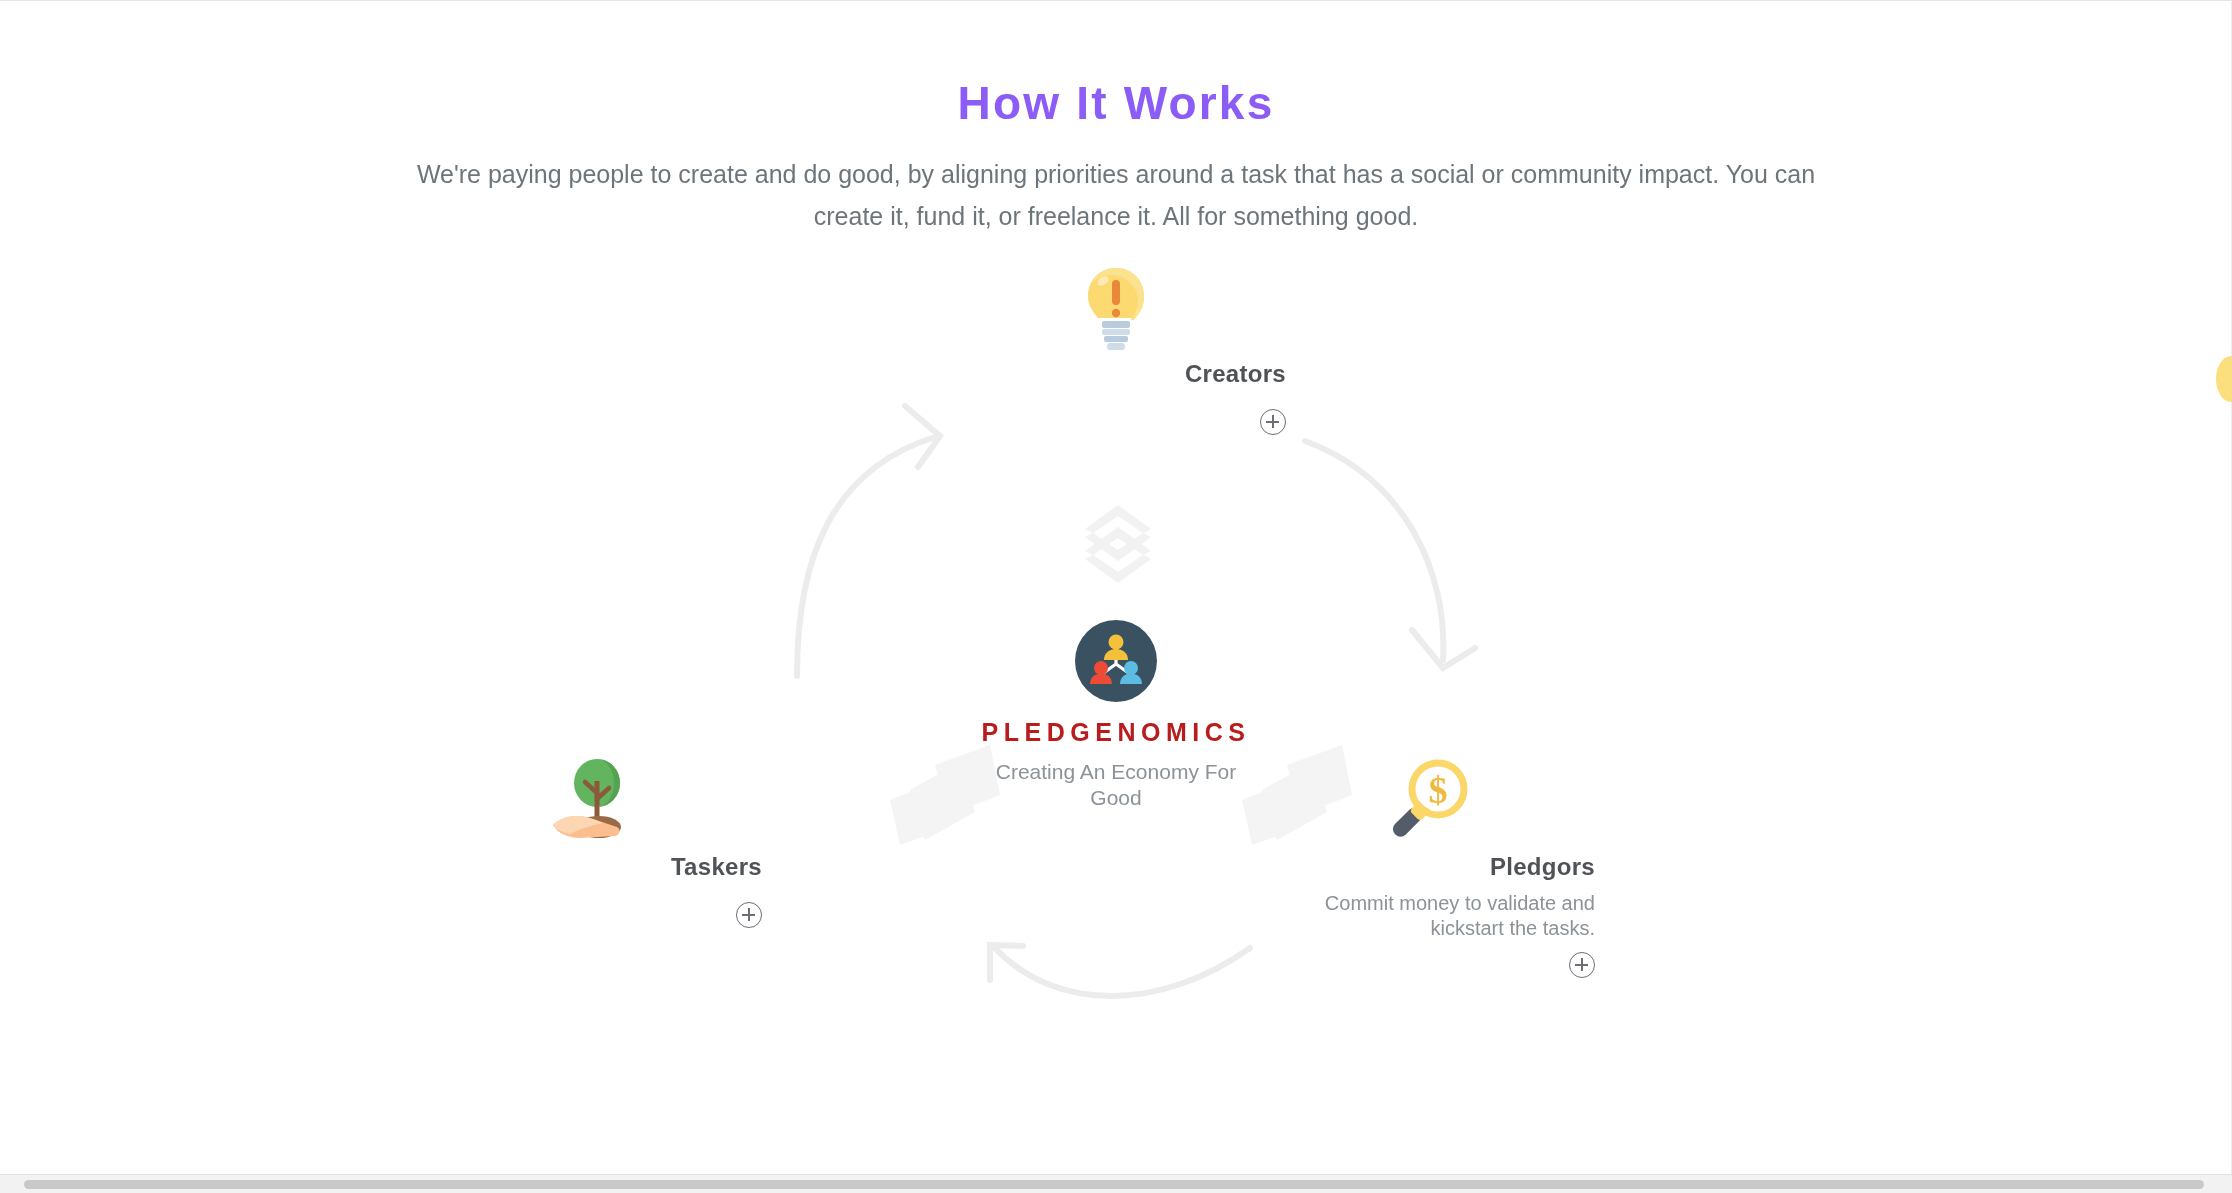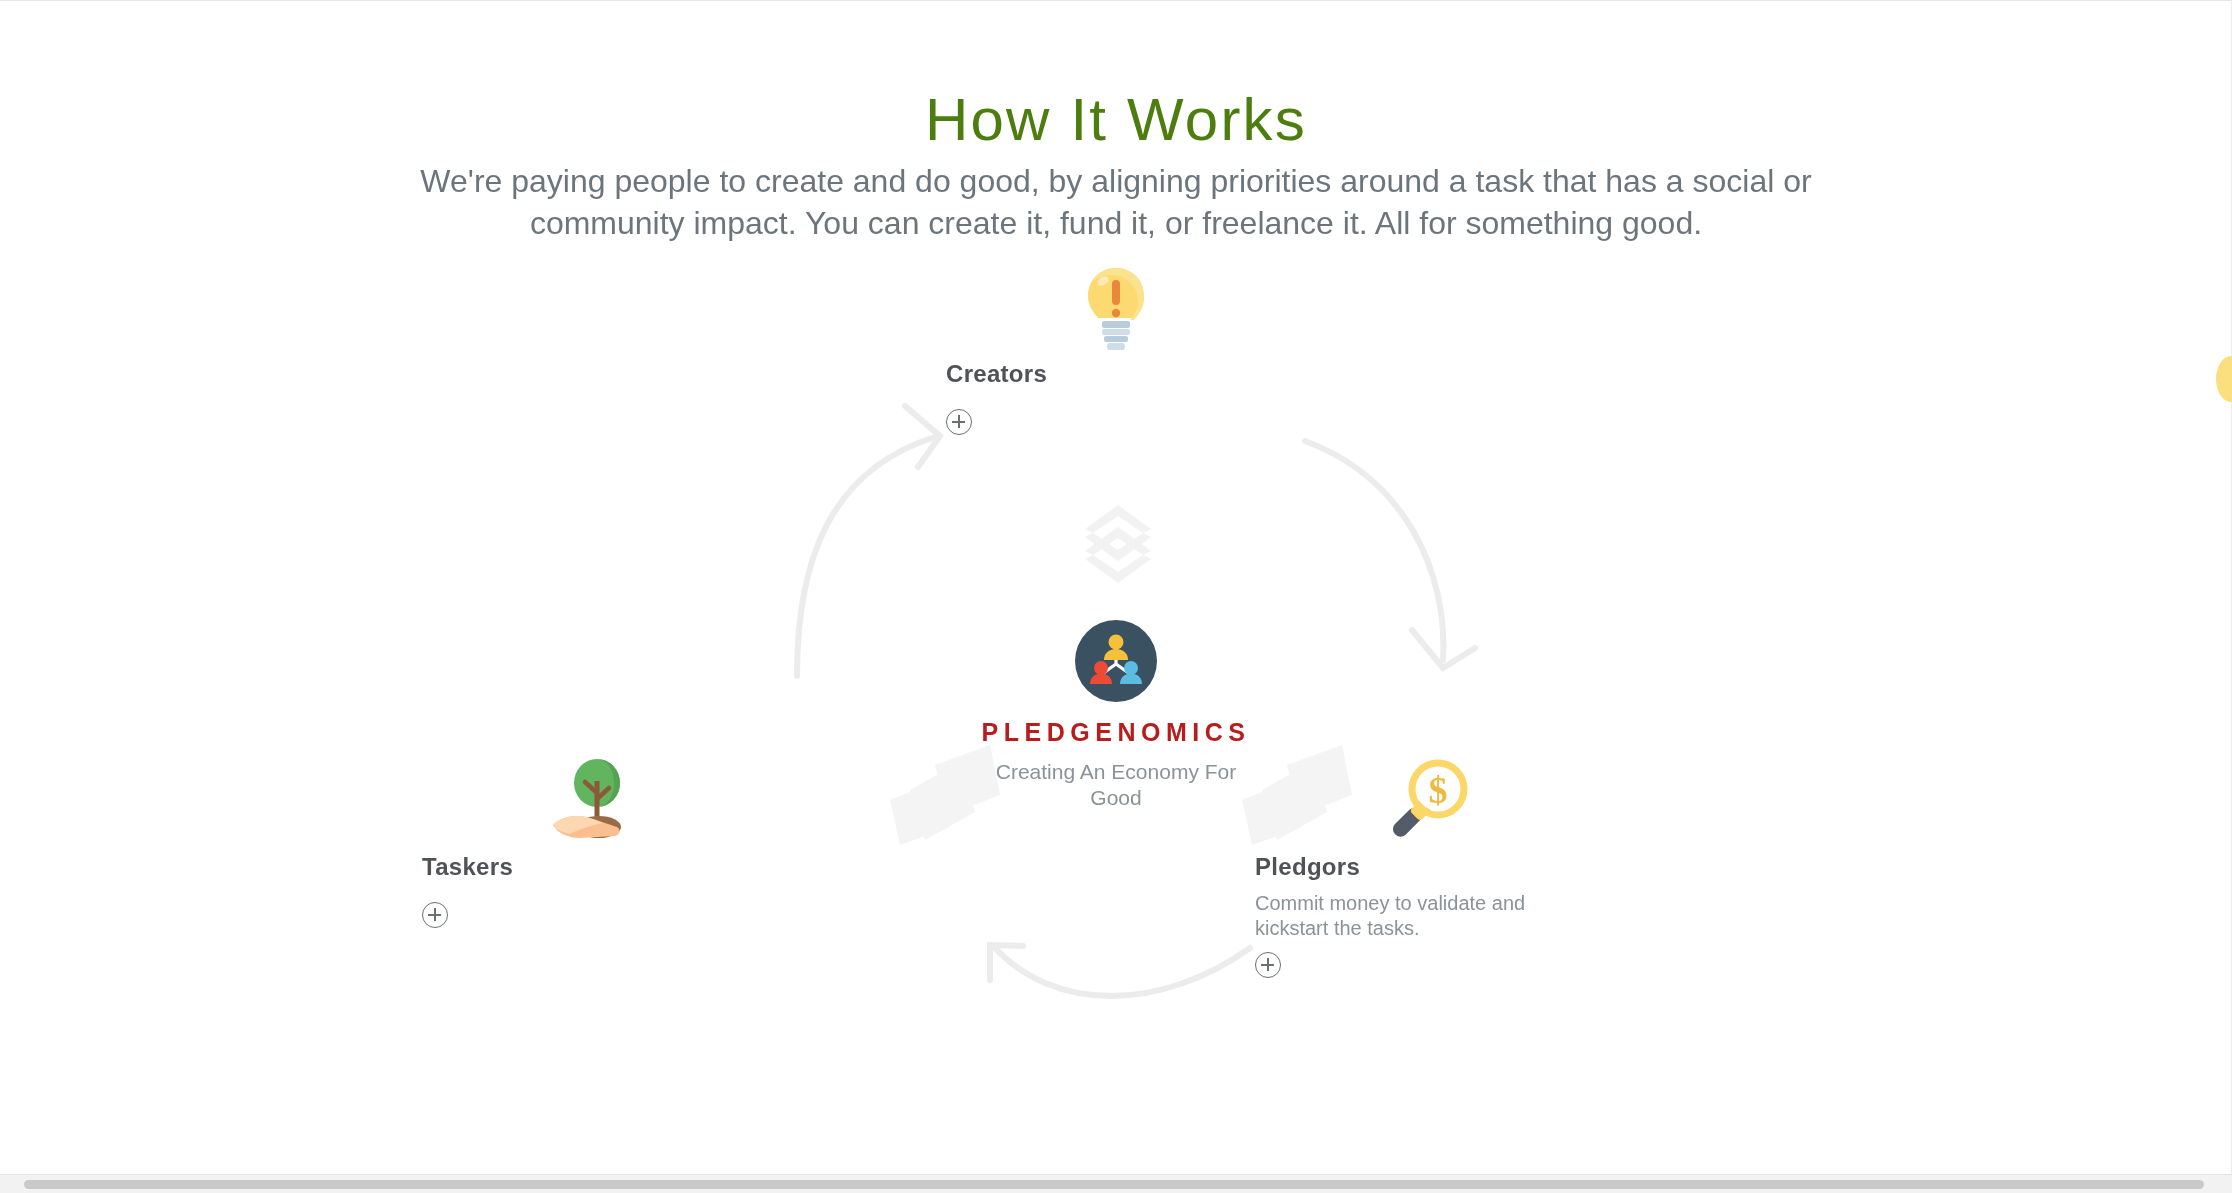--- a/index.html
+++ b/index.html
@@ -41,32 +41,32 @@
     background: #c9c9c9;
     border-radius: 5px;
   }
 
   
   .page-title {
     position: absolute;
     top: 45px; left: 0;
     width: 2232px;
     text-align: center;
-    font-size: 60px;
-    font-weight: normal;
+    font-size: 46px;
+    font-weight: bold;
     letter-spacing: 2.2px;
-    color: #4d7c0f;
+    color: #8b5cf6;
   }
   .page-subtitle {
     position: absolute;
     top: 128px; left: 50%;
     transform: translateX(-50%);
     width: 1400px;
     text-align: center;
-    font-size: 32px;
+    font-size: 25px;
     line-height: 42px;
     color: #6d757c;
     font-weight: 300;
   }
 
   
   .stage {
     position: absolute;
     left: 0; top: 0;
     width: 2232px;
@@ -76,21 +76,21 @@
     position: absolute;
     left: 0; top: 0;
     width: 2232px;
     height: 1193px;
     pointer-events: none;
   }
 
   
   .node {
     position: absolute;
-    text-align: left;
+    text-align: right;
     width: 340px;
   }
   .node-icon {
     height: 92px;
     margin: 0 auto 6px auto;
     display: flex;
     align-items: flex-end;
     justify-content: center;
   }
   .node-title {

